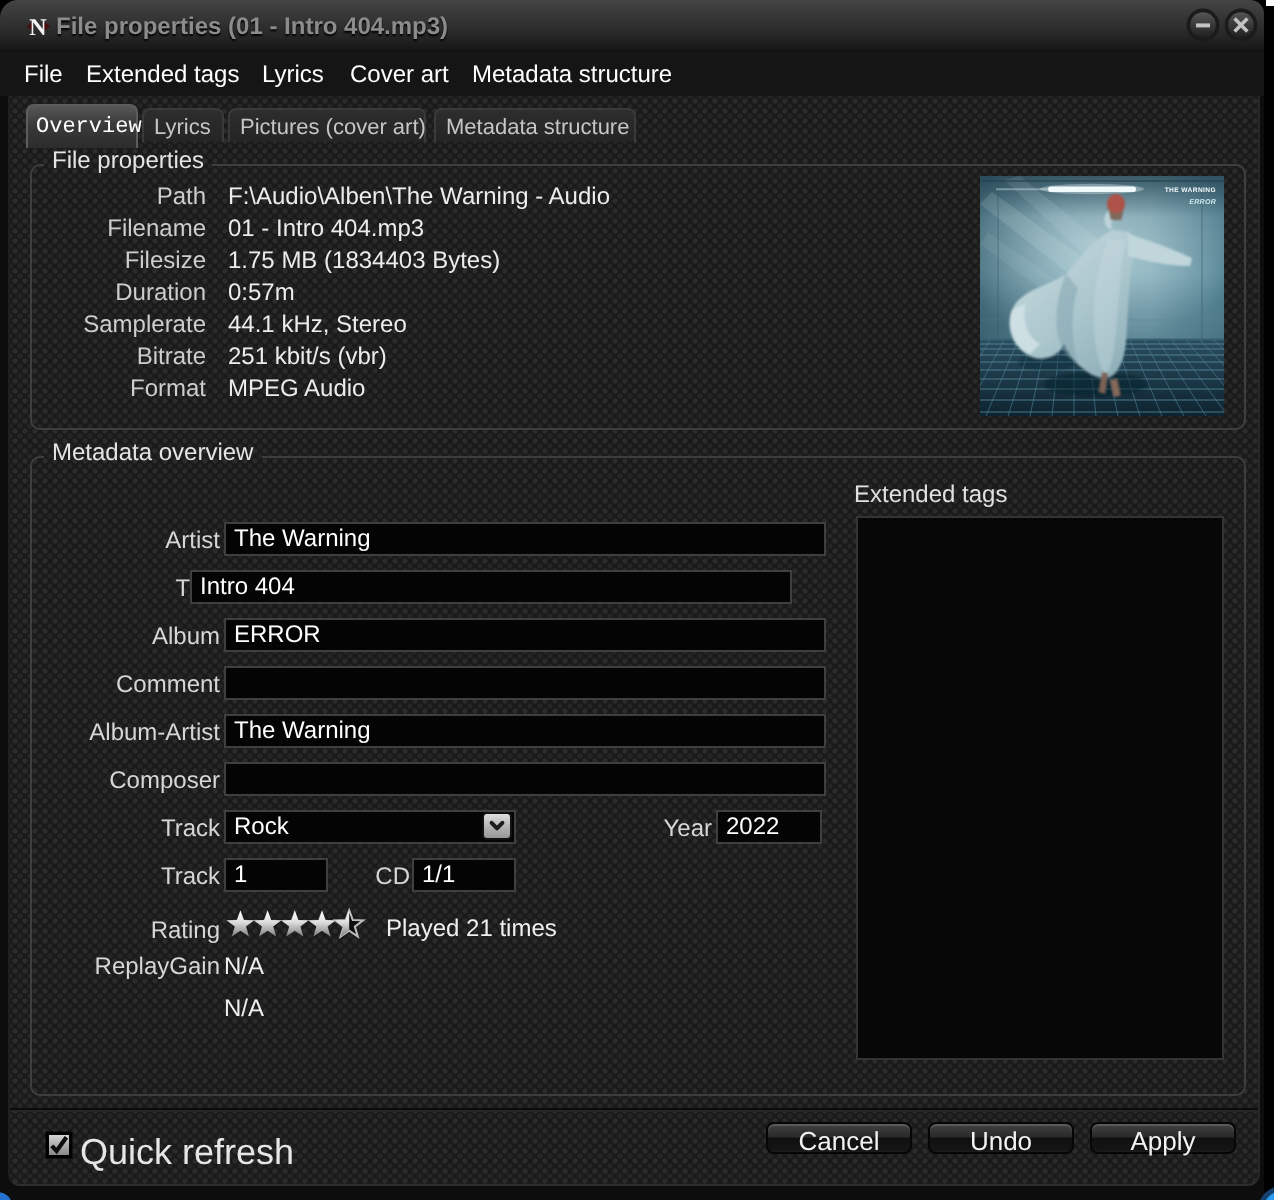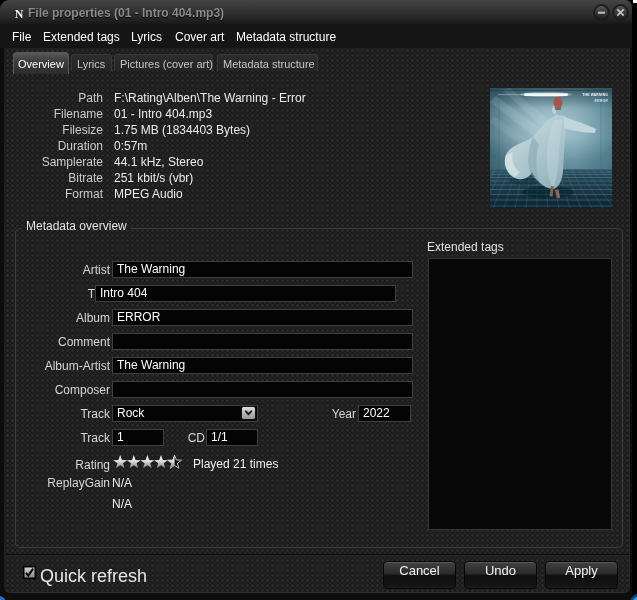--- a/index.html
+++ b/index.html
@@ -21,39 +21,39 @@
 
 .panel{position:absolute;left:5px;top:48px;width:624px;height:544px;box-sizing:content-box;border-radius:0 0 6px 6px;border-bottom:1px solid #2e2e2e;border-left:1px solid #1f1f1f;border-right:1px solid #272727;margin-left:-1px;
 background-color:#1a1a1a;background-image:radial-gradient(#2b2b2b 1.05px,rgba(0,0,0,0) 1.55px),radial-gradient(#252525 1.05px,rgba(0,0,0,0) 1.55px);background-size:5px 5px;background-position:0 0,2.5px 2.5px;}
 
 .tab{position:absolute;box-sizing:border-box;font-size:11px;border:1px solid #3a3a3a;border-bottom:none;border-radius:4px 4px 0 0;}
 .tab.on{left:8px;top:4px;width:56px;height:22px;background:linear-gradient(#575757,#3a3a3a 45%,#2c2c2c);border-color:#5d5d5d;color:#fff;}
 .tab.t2{left:66px;top:6px;width:41px;height:17px;background:linear-gradient(#2d2d2d,#242424);color:#c6c6c6;}
 .tab.t3{left:109px;top:6px;width:99px;height:17px;background:linear-gradient(#2d2d2d,#242424);color:#c6c6c6;}
 .tab.t4{left:212px;top:6px;width:101px;height:17px;background:linear-gradient(#2d2d2d,#242424);color:#c6c6c6;}
 .tab .tl{position:absolute;left:5px;top:3px;white-space:nowrap;}
-.tab.on .tl{top:5px;left:4px;}
+.tab.on .tl{top:5px;left:4px;font-family:Liberation Mono, monospace;}
 
 fieldset{position:absolute;box-sizing:border-box;margin:0;padding:0;border:1px solid #3e3e3e;border-radius:5px;}
 fieldset legend{font-size:12px;color:#e4e4e4;margin-left:6px;padding:0 4px;position:relative;top:-2px;}
 .g1{left:10px;top:27px;width:608px;height:140px;}
 .g2{left:10px;top:173px;width:608px;height:327px;}
 
 .frow{position:absolute;height:15px;font-size:12px;white-space:nowrap;}
 .flab{position:absolute;width:73px;text-align:right;color:#cdcdcd;font-size:12px;}
 .fval{position:absolute;left:84px;color:#ececec;}
 
 .mlab{position:absolute;width:90px;text-align:right;color:#d6d6d6;font-size:12px;white-space:nowrap;}
 .inp{position:absolute;box-sizing:border-box;height:17px;background:#040404;border:1px solid #3f3f3f;color:#fff;font-size:12px;line-height:15px;padding-left:4px;white-space:nowrap;overflow:hidden;}
 .etlab{position:absolute;font-size:12px;color:#e0e0e0;}
 .etbox{position:absolute;box-sizing:border-box;background:#070707;border:1px solid #343434;}
 .ddbtn{position:absolute;box-sizing:border-box;width:15px;height:14px;border-radius:2.5px;border:1px solid #111;background:linear-gradient(#dedede,#b0b0b0 60%,#979797);}
 
 .sep{position:absolute;left:0px;top:506px;width:624px;height:1px;background:#0b0b0b;border-bottom:1px solid #272727;}
-.btn{position:absolute;box-sizing:border-box;width:73px;height:28px;border-radius:4px;border:1px solid #060606;
+.btn{position:absolute;box-sizing:border-box;width:73px;height:16px;border-radius:4px;border:1px solid #060606;
 background:linear-gradient(#414141,#2a2a2a 45%,#101010 52%,#141414 90%,#1c1c1c);
 color:#f2f2f2;font-size:13px;text-align:center;line-height:18px;box-shadow:inset 0 1px 0 #5a5a5a;}
 .qr{position:absolute;left:35px;top:518px;font-size:18px;color:#e6e6e6;}
 svg{display:block;}
 .abs{position:absolute;}
 </style>
 </head>
 <body>
 <div class="stage">
 <div class="corner-tr"></div>
@@ -98,24 +98,27 @@
     <div class="tab t2">
           <span class="tl">Lyrics</span>
         </div>
     <div class="tab t3">
           <span class="tl">Pictures (cover art)</span>
         </div>
     <div class="tab t4">
           <span class="tl">Metadata structure</span>
         </div>
 
+    <fieldset class="g1">
+          <legend>File properties</legend>
+        </fieldset>
 
     <div class="frow" style="left:25px;top:43px;">
           <span class="flab">Path</span>
-          <span class="fval">F:\Rating\Alben\The Warning - Error</span>
+          <span class="fval">F:\Audio\Alben\The Warning - Audio</span>
         </div>
     <div class="frow" style="left:25px;top:59px;">
           <span class="flab">Filename</span>
           <span class="fval">01 - Intro 404.mp3</span>
         </div>
     <div class="frow" style="left:25px;top:75px;">
           <span class="flab">Filesize</span>
           <span class="fval">1.75 MB (1834403 Bytes)</span>
         </div>
     <div class="frow" style="left:25px;top:91px;">

